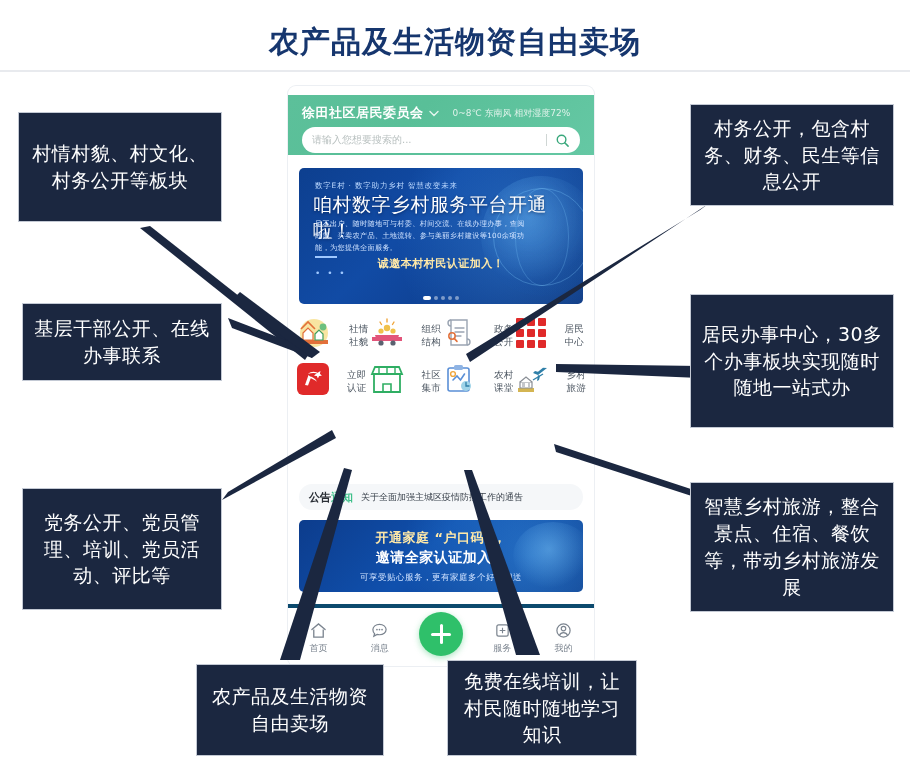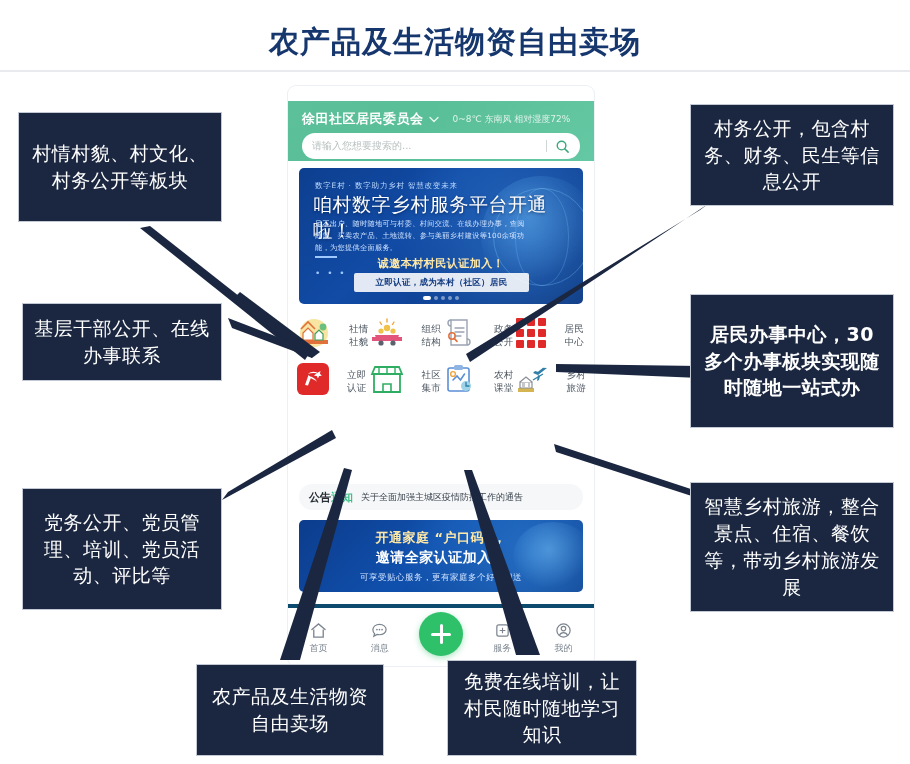--- a/index.html
+++ b/index.html
@@ -28,21 +28,21 @@
   }
   
   .phone{
     position:absolute;left:288px;top:86px;width:306px;height:580px;
     background:#ffffff;
     border-radius:8px;
     overflow:hidden;
     box-shadow:0 0 0 1px #eceff3;
   }
   .phone-header{
-    position:absolute;left:0;top:15px;width:366px;height:82px;
+    position:absolute;left:0;top:9px;width:366px;height:82px;
     background:linear-gradient(180deg,#63c39b 0%,#57bd95 55%,#ffffff 55%,#ffffff 100%);
   }
   .ph-green{
     position:absolute;left:0;top:0;width:306px;height:60px;
     background:linear-gradient(135deg,#5cc09a 0%,#59bf98 40%,#65c8a4 100%);
   }
   .ph-row{
     position:absolute;left:14px;top:8px;width:280px;height:20px;
     display:flex;align-items:center;
   }
@@ -260,21 +260,20 @@
   </div>
 
   <div class="banner">
     <div class="banner-globe"></div>
     <div class="bn-eyebrow">数字E村 · 数字助力乡村  智慧改变未来</div>
     <div class="bn-head">咱村数字乡村服务平台开通啦！</div>
     <div class="bn-body">足不出户、随时随地可与村委、村间交流、在线办理办事，查阅政策、买卖农产品、土地流转、参与美丽乡村建设等100余项功能，为您提供全面服务。</div>
     <div class="bn-bar"></div>
     <div class="bn-dots">• • •</div>
     <div class="bn-invite">诚邀本村村民认证加入！</div>
-    <div class="bn-btn">立即认证，成为本村（社区）居民</div>
     <div class="bn-pager">
       <i class="on"></i>
       <i></i>
       <i></i>
       <i></i>
       <i></i>
     </div>
   </div>
 
   <div class="grid">
@@ -465,19 +464,19 @@
 </div>
 
 <div class="callout" style="left:18px;top:112px;width:204px;height:110px;">村情村貌、村文化、村务公开等板块</div>
 
 <div class="callout" style="left:22px;top:303px;width:200px;height:78px;">基层干部公开、在线办事联系</div>
 
 <div class="callout" style="left:22px;top:488px;width:200px;height:122px;">党务公开、党员管理、培训、党员活动、评比等</div>
 
 <div class="callout" style="left:690px;top:104px;width:204px;height:102px;">村务公开，包含村务、财务、民生等信息公开</div>
 
-<div class="callout" style="left:690px;top:294px;width:204px;height:134px;font-weight:bold;">居民办事中心，30多个办事板块实现随时随地一站式办</div>
+<div class="callout" style="left:690px;top:294px;width:204px;height:134px;">居民办事中心，30多个办事板块实现随时随地一站式办</div>
 
 <div class="callout" style="left:690px;top:482px;width:204px;height:130px;">智慧乡村旅游，整合景点、住宿、餐饮等，带动乡村旅游发展</div>
 
 <div class="callout" style="left:196px;top:664px;width:188px;height:92px;">农产品及生活物资自由卖场</div>
 
 <div class="callout" style="left:447px;top:660px;width:190px;height:96px;">免费在线培训，让村民随时随地学习知识</div>
 
 </body></html>

